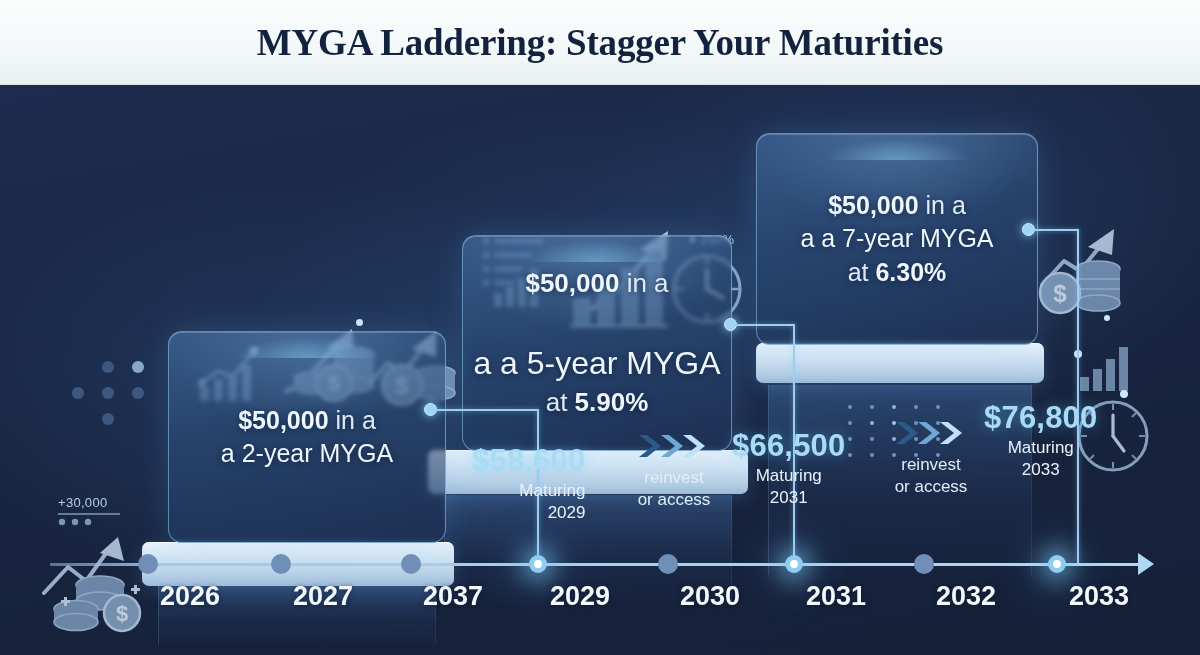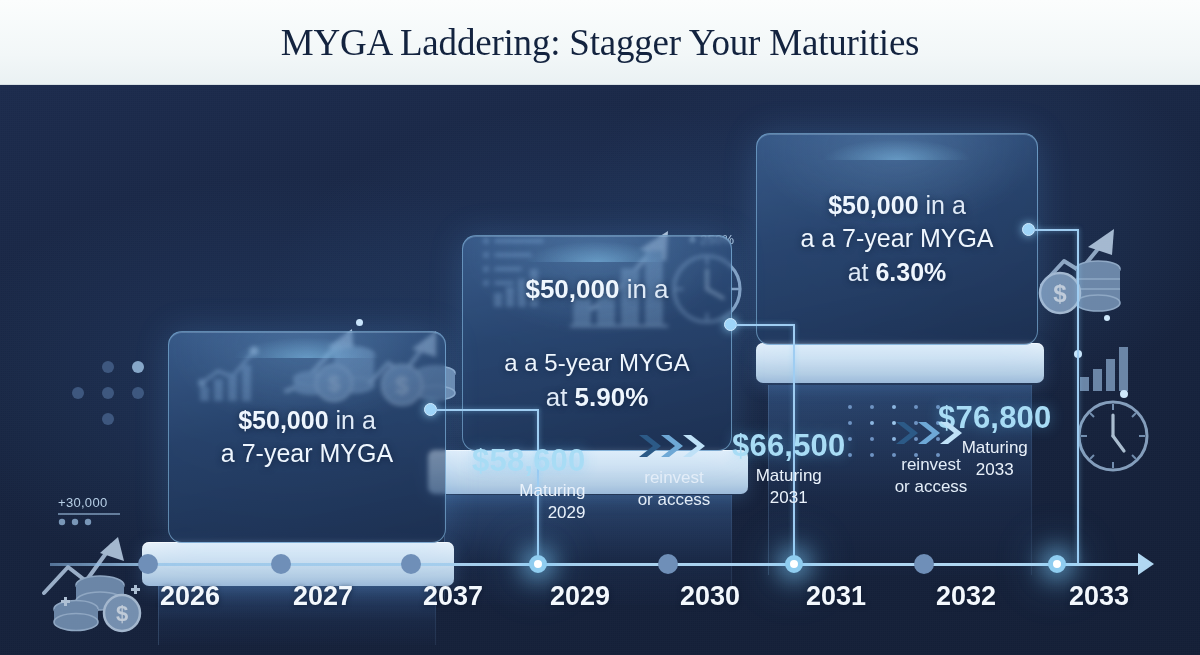--- a/index.html
+++ b/index.html
@@ -13,21 +13,21 @@
 
   
   #titlebar {
     position:absolute; left:0; top:0; width:1200px; height:85px;
     background:linear-gradient(180deg,#fbfdfd 0%, #f2f7f8 65%, #eaf1f3 100%);
     display:flex; align-items:center; justify-content:center;
     border-bottom:1px solid #d7e0e4;
   }
   #title {
     font-family:"Liberation Serif", serif;
-    font-weight:normal;
+    font-weight:bold;
     font-size:37px;
     color:#13233f;
     letter-spacing:-0.2px;
     white-space:nowrap;
   }
 
   
   #canvas {
     position:absolute; left:0; top:85px; width:1200px; height:570px;
     background:
@@ -371,32 +371,32 @@
         <div class="card-line" style="font-size:25px;"><span class="l">at </span><span class="b">6.30%</span></div>
       </div>
     </div>
 
     <div class="step">
       <div class="riser" style="left:444px; top:410px; width:288px; height:110px;"></div>
       <div class="pedestal" style="left:428px; top:365px; width:320px; height:44px;"></div>
       <div class="card" style="left:462px; top:150px; width:270px; height:216px;">
         <div class="card-glow"></div>
         <div class="card-line" style="font-size:26px;"><span class="b">$50,000</span><span class="l"> in a</span></div>
-        <div class="card-line l" style="font-size:24px;margin-top:41px;">a a 5-year MYGA</div>
+        <div class="card-line l" style="font-size:32px;margin-top:41px;">a a 5-year MYGA</div>
         <div class="card-line" style="font-size:26px;"><span class="l">at </span><span class="b">5.90%</span></div>
       </div>
     </div>
 
     <div class="step">
       <div class="riser" style="left:158px; top:500px; width:278px; height:60px;"></div>
       <div class="pedestal" style="left:142px; top:457px; width:312px; height:44px;"></div>
       <div class="card" style="left:168px; top:246px; width:278px; height:212px;">
         <div class="card-glow"></div>
         <div class="card-line" style="font-size:25px;"><span class="b">$50,000</span><span class="l"> in a</span></div>
-        <div class="card-line l" style="font-size:25px;">a 7-year MYGA</div>
+        <div class="card-line l" style="font-size:25px;">a 2-year MYGA</div>
       </div>
     </div>
 
     <div class="conn">
       <div class="knob" style="left:424px; top:318px;"></div>
       <div class="hline" style="left:436px; top:324px; width:102px;"></div>
       <div class="vline" style="left:537px; top:324px; height:154px;"></div>
     </div>
     <div class="conn">
       <div class="knob" style="left:724px; top:233px;"></div>
@@ -412,21 +412,21 @@
     <div class="callout" style="left:472px; top:358px;text-align:right;">
       <div class="amt">$58,600</div>
       <div class="sub">Maturing</div>
       <div class="sub">2029</div>
     </div>
     <div class="callout" style="left:732px; top:343px;">
       <div class="amt">$66,500</div>
       <div class="sub">Maturing</div>
       <div class="sub">2031</div>
     </div>
-    <div class="callout" style="left:938px; top:315px;">
+    <div class="callout" style="left:984px; top:315px;">
       <div class="amt">$76,800</div>
       <div class="sub">Maturing</div>
       <div class="sub">2033</div>
     </div>
 
     <div class="reinvest" style="left:615px; top:348px; width:118px;">
       <div class="chevrons">
         <svg width="74" height="26" viewBox="0 0 74 26">
           <path d="M2 2 L16 13 L2 24 L10 24 L24 13 L10 2 Z" fill="#2c5a87"></path>
           <path d="M24 2 L38 13 L24 24 L32 24 L46 13 L32 2 Z" fill="#6ea8d6"></path>

